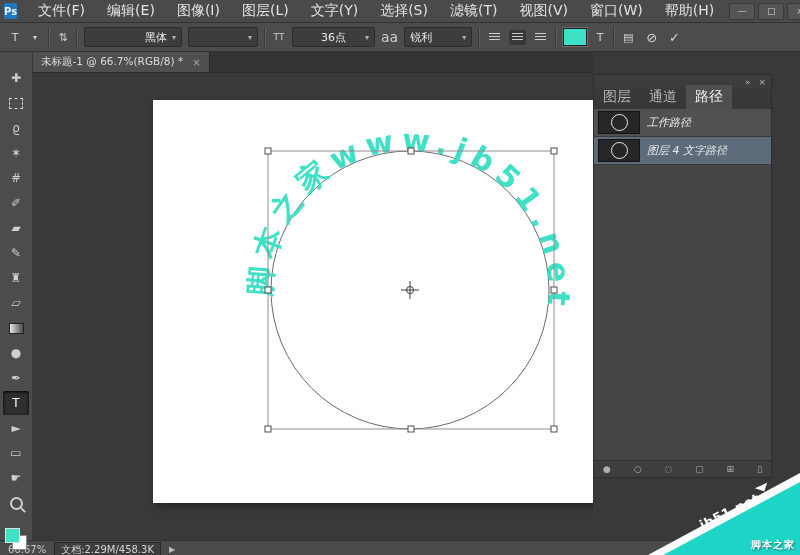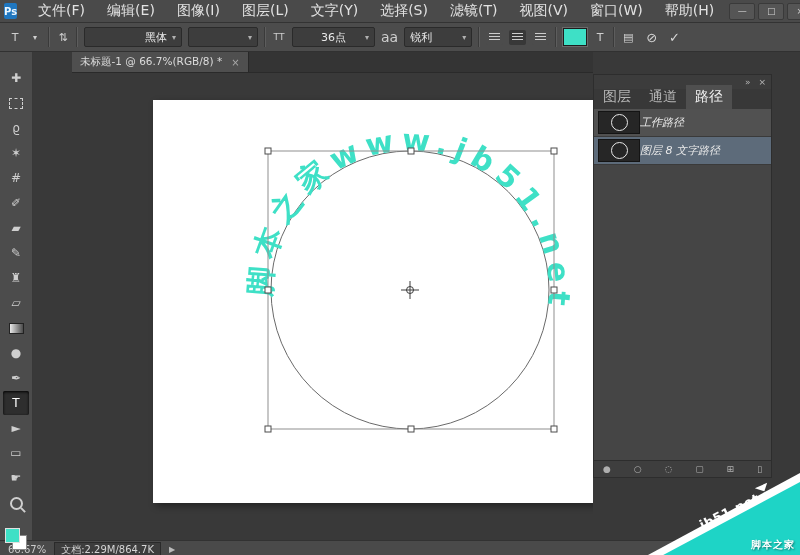--- a/index.html
+++ b/index.html
@@ -42,35 +42,35 @@
   .icon-marquee{width:12px;height:9px;border:1px dashed #cfcfcf;}
   .icon-gradient{width:13px;height:9px;background:linear-gradient(90deg,#e8e8e8,#4a4a4a);border:1px solid #222;}
   .icon-zoom{width:9px;height:9px;border:2px solid #cfcfcf;border-radius:50%;position:relative;}
   .icon-zoom::after{content:"";position:absolute;width:2px;height:6px;background:#cfcfcf;bottom:-5px;right:-3px;transform:rotate(-45deg);}
   .swatches{margin-top:12px;position:relative;width:22px;height:22px;flex:0 0 auto;}
   .fg-swatch{position:absolute;top:0;left:0;width:13px;height:13px;background:#3EE0C6;border:1px solid #e0e0e0;z-index:2;}
   .bg-swatch{position:absolute;bottom:0;right:0;width:13px;height:13px;background:#ffffff;border:1px solid #888;}
 
   
   .centercol{flex:1 1 auto;display:flex;flex-direction:column;background:#393939;min-width:0;}
-  .tabbar{height:20px;display:flex;align-items:center;background:#343434;border-bottom:1px solid #2a2a2a;flex:0 0 auto;margin-left:39px;}
+  .tabbar{height:20px;display:flex;align-items:center;background:#343434;border-bottom:1px solid #2a2a2a;flex:0 0 auto;}
   .doc-tab{background:#4f4f4f;color:#dcdcdc;font-size:10.5px;padding:3px 8px;display:flex;gap:9px;align-items:center;border-right:1px solid #282828;white-space:nowrap;}
   .doc-tab .tab-close{color:#a8a8a8;font-size:10px;}
   .canvas-area{position:relative;flex:1 1 auto;overflow:hidden;background:#393939;}
   .doc{position:absolute;left:120px;top:27px;width:515px;height:403px;background:#ffffff;box-shadow:3px 3px 7px rgba(0,0,0,.38);}
   .doc svg{position:absolute;left:0;top:0;width:100%;height:100%;}
 
   
   .dockcol{width:207px;background:#393939;padding-top:22px;display:flex;flex:0 0 auto;}
   .panel{width:177px;height:402px;background:#464646;display:flex;flex-direction:column;border:1px solid #2d2d2d;}
   .panel-minibar{height:14px;background:#3c3c3c;display:flex;justify-content:flex-end;align-items:center;gap:8px;padding:0 5px;color:#b5b5b5;font-size:9px;flex:0 0 auto;}
   .panel-tabs{height:20px;background:#383838;display:flex;align-items:flex-end;flex:0 0 auto;}
   .ptab{padding:3px 9px;font-size:14px;color:#b5b5b5;white-space:nowrap;}
   .ptab.active{background:#4f4f4f;color:#f2f2f2;}
-  .prow{height:27px;display:flex;align-items:center;gap:0;padding:0 4px;border-bottom:1px solid #3a3a3a;background:#515151;font-size:11px;color:#eaeaea;font-style:italic;flex:0 0 auto;}
+  .prow{height:27px;display:flex;align-items:center;gap:7px;padding:0 4px;border-bottom:1px solid #3a3a3a;background:#515151;font-size:11px;color:#eaeaea;font-style:italic;flex:0 0 auto;}
   .prow.selected{background:#5d6b7a;}
   .pthumb{width:40px;height:21px;background:#262626;border:1px solid #141414;display:flex;align-items:center;justify-content:center;flex:0 0 auto;}
   .pthumb-circle{width:15px;height:15px;border:1px solid #e8e8e8;border-radius:50%;}
   .panel-fill{flex:1 1 auto;background:#454545;}
   .panel-footer{height:16px;background:#3e3e3e;border-top:1px solid #2d2d2d;display:flex;align-items:center;justify-content:space-between;padding:0 9px;color:#aeaeae;font-size:9px;flex:0 0 auto;}
 
   
   .statusbar{height:17px;background:#4a4a4a;border-top:1px solid #323232;display:flex;align-items:center;gap:8px;padding:0 8px;font-size:10px;color:#cccccc;flex:0 0 auto;}
   .status-field{background:#3d3d3d;border:1px solid #2a2a2a;height:13px;display:flex;align-items:center;padding:0 6px;color:#d5d5d5;}
   .status-arrow{color:#bbbbbb;font-size:8px;}
@@ -241,39 +241,39 @@
         <div class="prow">
           <div class="pthumb">
               <div class="pthumb-circle"></div>
             </div>
           <span>工作路径</span>
         </div>
         <div class="prow selected">
           <div class="pthumb">
               <div class="pthumb-circle"></div>
             </div>
-          <span>图层 8 文字路径</span>
+          <span>图层 4 文字路径</span>
         </div>
         <div class="panel-fill"></div>
         <div class="panel-footer">
           <span>●</span>
           <span>○</span>
           <span>◌</span>
           <span>▢</span>
           <span>⊞</span>
           <span>▯</span>
         </div>
       </div>
     </div>
   </div>
 
   <div class="statusbar">
     <span>66.67%</span>
     <div class="status-field">
-      <span>文档:2.29M/864.7K</span>
+      <span>文档:2.29M/458.3K</span>
     </div>
     <span class="status-arrow">▶</span>
   </div>
 </div>
 
 <div class="watermark">
   <div class="wm-white"></div>
   <div class="wm-teal"></div>
   <div class="wm-bird"></div>
   <span class="wm-site">jb51.net</span>

